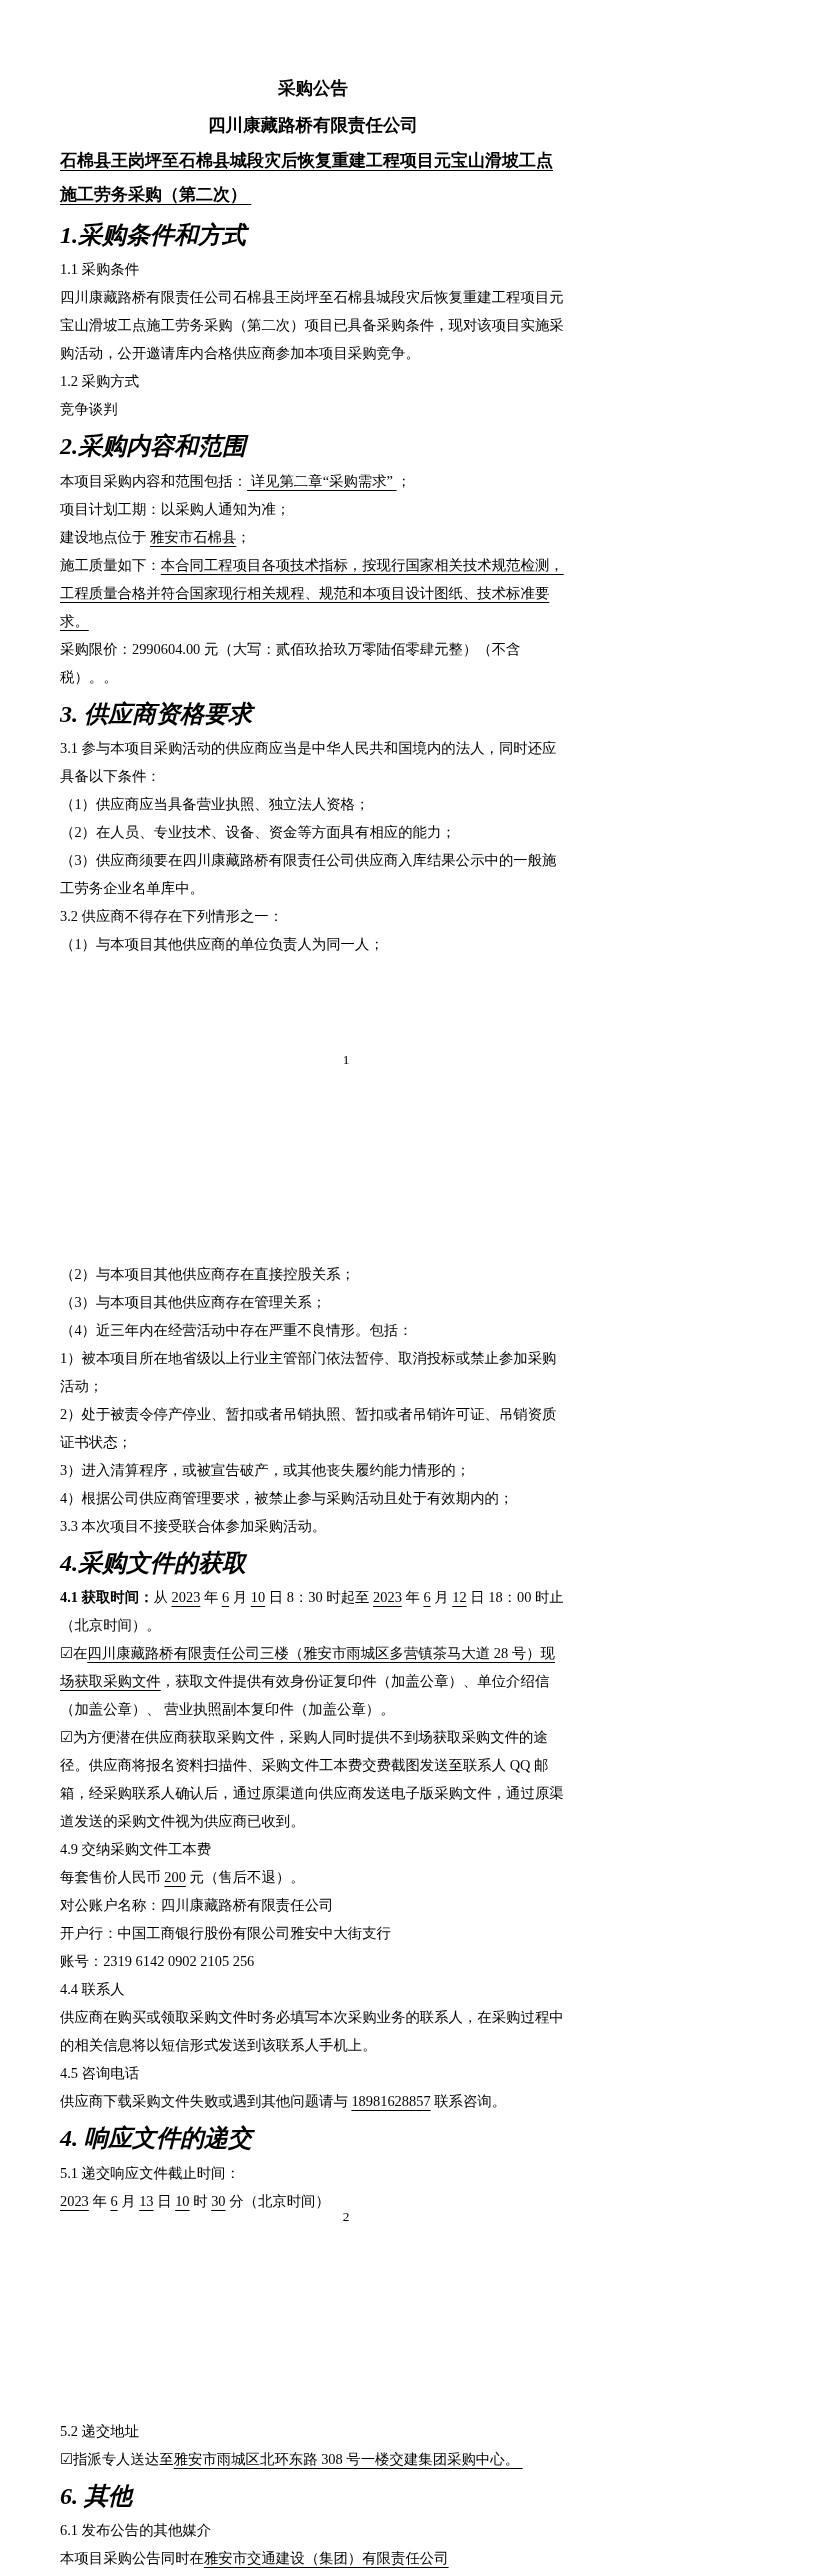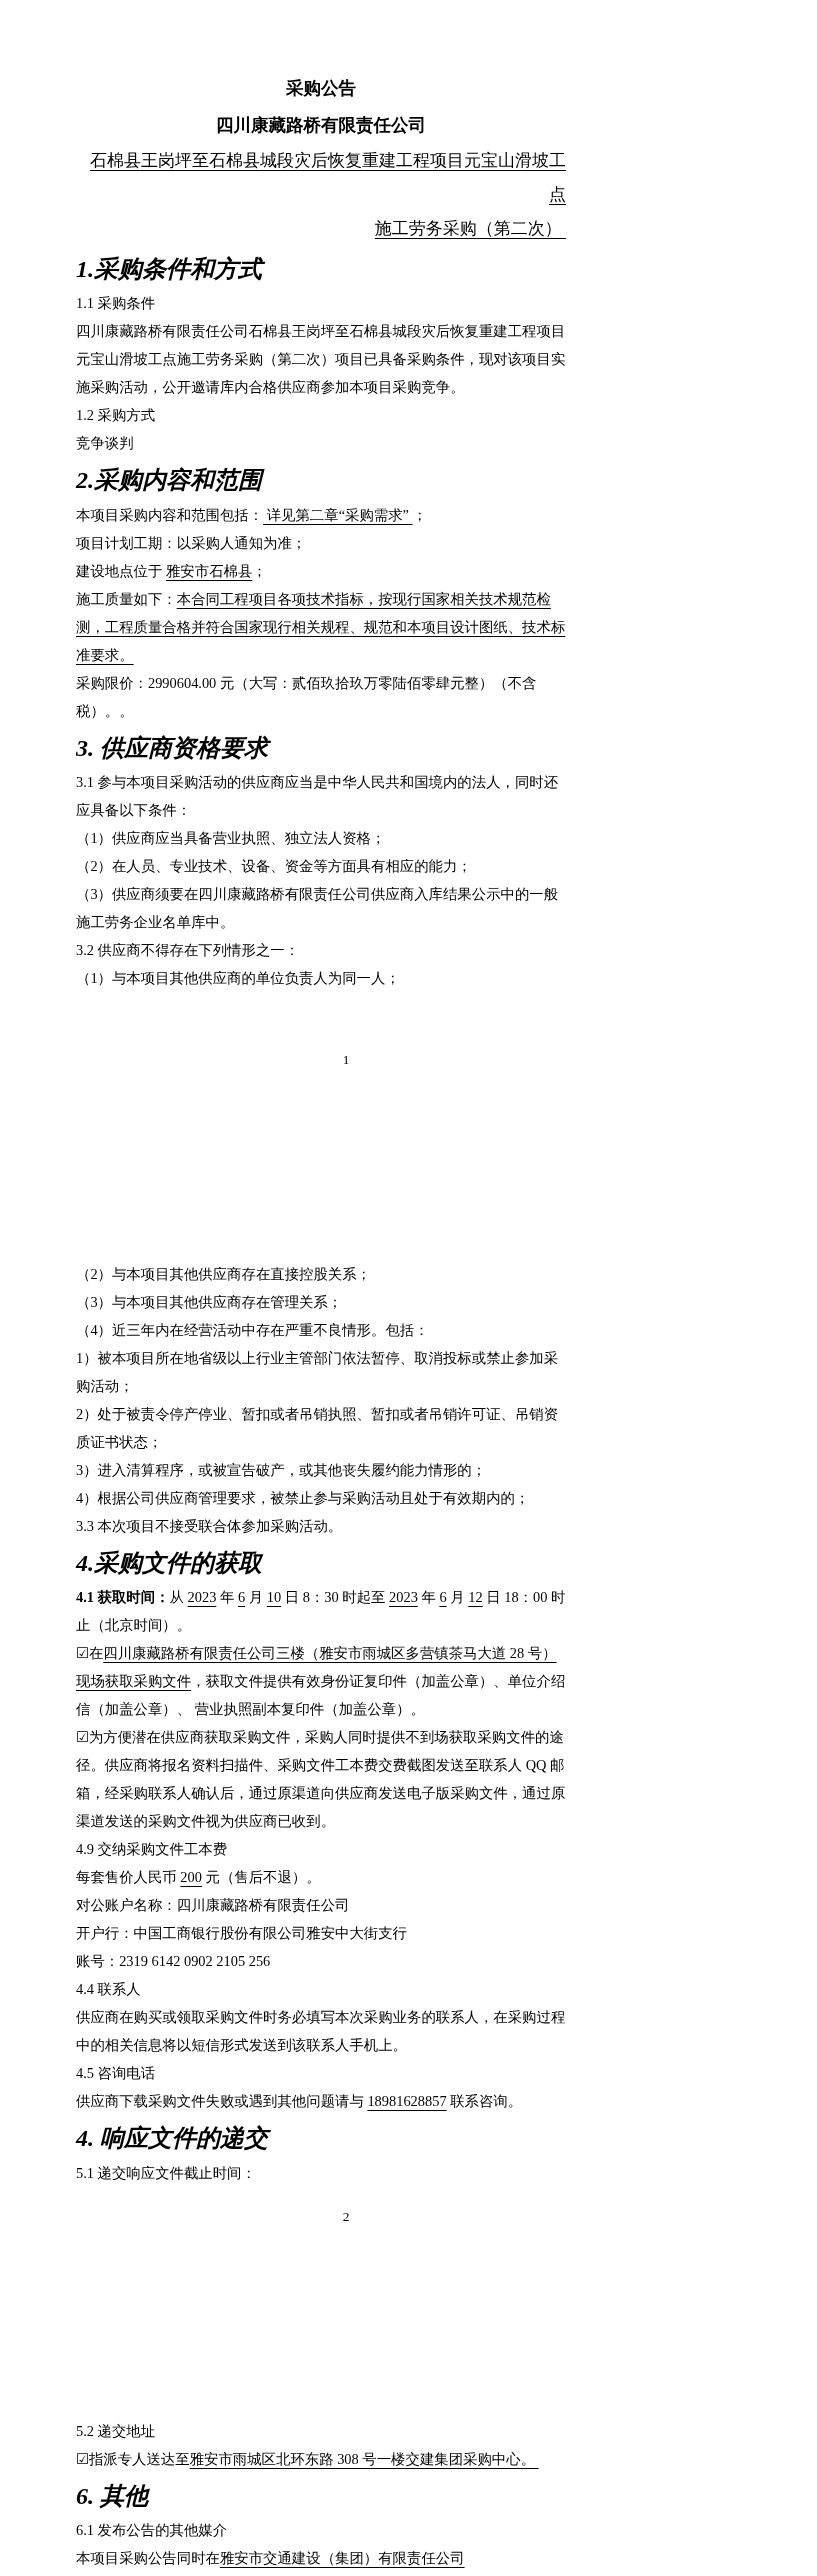--- a/index.html
+++ b/index.html
@@ -1,24 +1,24 @@
 <!DOCTYPE html>
 <html style="font-size:8.2px"><head>
 <meta charset="utf-8">
 <style>
   html,body{margin:0;padding:0;background:#ffffff;}
   .doc{
     position:relative;width:818px;height:3470px;background:#ffffff;color:#000;
     font-family:"Liberation Serif","DejaVu Serif",serif;overflow:hidden;
   }
-  .page{position:relative;width:692px;height:1157px;box-sizing:border-box;padding:70px 126px 0 76px;}
+  .page{position:relative;width:692px;height:1157px;box-sizing:border-box;padding:70px 126px 0 60px;}
   .page.p2,.page.p3{padding-top:103px;}
   .blk{white-space:pre-wrap;font-size:14.4px;line-height:28px;}
   .t1{font-size:17.5px;font-weight:bold;text-align:center;line-height:37px;}
-  .t2{font-size:17px;font-weight:normal;text-align:right;line-height:34px;}
+  .t2{font-size:17px;font-weight:bold;text-align:left;line-height:34px;}
   .t2 span{text-decoration:underline;text-underline-offset:4.1px;text-decoration-thickness:1.3px;}
   .h1{font-size:24px;font-weight:bold;line-height:31px;margin:8.2px 0 4.1px 0;font-style:italic;}
   .h3{font-weight:normal;}
   .u{text-decoration:underline;text-underline-offset:3.6px;text-decoration-thickness:1px;}
   .b{font-weight:bold;}
   .chk{font-family:"DejaVu Sans","Liberation Sans",sans-serif;}
   .pagenum{position:absolute;top:1052px;left:0;width:100%;text-align:center;font-size:13.4px;line-height:15.5px;}
 </style>
 </head>
 <body>
@@ -71,20 +71,21 @@
         <div class="blk p"><span>每套售价人民币 </span><span class="u">200</span><span> 元（售后不退）。</span></div>
         <div class="blk p"><span>对公账户名称：四川康藏路桥有限责任公司</span></div>
         <div class="blk p"><span>开户行：中国工商银行股份有限公司雅安中大街支行</span></div>
         <div class="blk p"><span>账号：2319 6142 0902 2105 256</span></div>
         <div class="blk h3"><span>4.4 联系人</span></div>
         <div class="blk p"><span>供应商在购买或领取采购文件时务必填写本次采购业务的联系人，在采购过程中的相关信息将以短信形式发送到该联系人手机上。</span></div>
         <div class="blk h3"><span>4.5 咨询电话</span></div>
         <div class="blk p"><span>供应商下载采购文件失败或遇到其他问题请与 </span><span class="u">18981628857</span><span> 联系咨询。</span></div>
         <div class="blk h1"><span>4. 响应文件的递交</span></div>
         <div class="blk h3"><span>5.1 递交响应文件截止时间：</span></div>
+        <div class="blk p"><span class="u">2023</span><span> 年 </span><span class="u">6</span><span> 月 </span><span class="u">13</span><span> 日 </span><span class="u">10</span><span> 时 </span><span class="u">30</span><span> 分（北京时间）</span></div>
       </div>
     <div class="pagenum">2</div>
   </section>
 
   <section class="page p3">
     <div class="content">
         <div class="blk h3"><span>5.2 递交地址</span></div>
         <div class="blk p"><span class="chk">☑</span><span>指派专人送达至</span><span class="u">雅安市雨城区北环东路 308 号一楼交建集团采购中心。 </span></div>
         <div class="blk h1"><span>6. 其他</span></div>
         <div class="blk h3"><span>6.1 发布公告的其他媒介</span></div>

